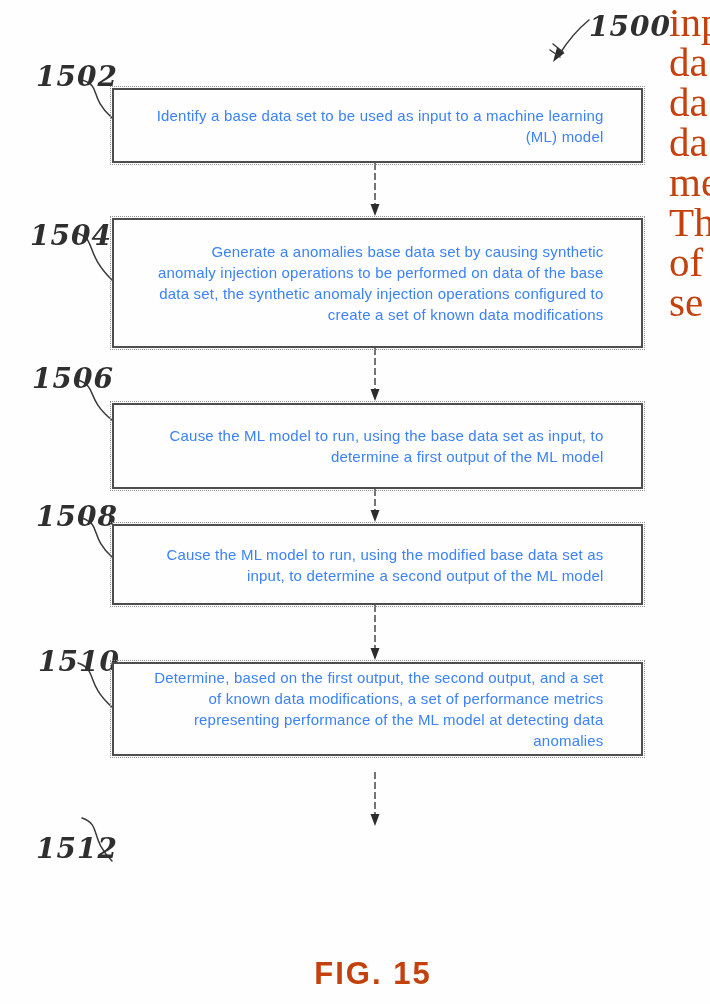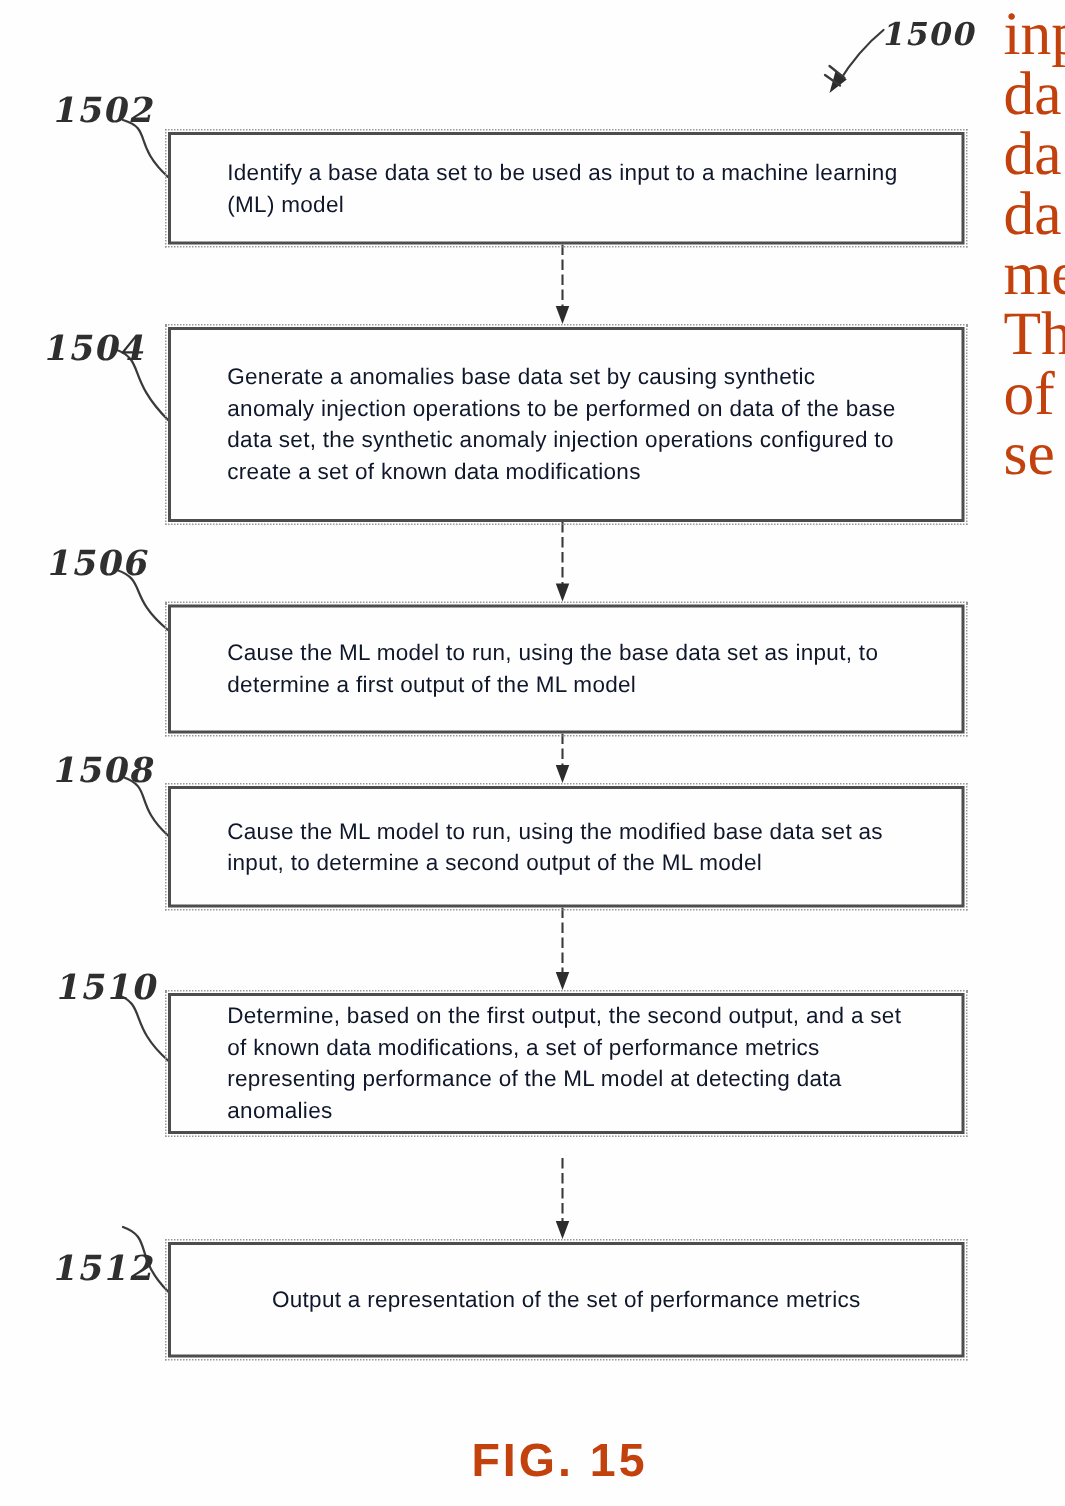--- a/index.html
+++ b/index.html
@@ -22,46 +22,46 @@
     outline: 1px dotted #979797;
     outline-offset: 1px;
     background: #fffeff;
     display: flex;
     align-items: center;
     justify-content: center;
   }
   .step-text {
     max-width: 452px;
     margin: 0 auto;
-    text-align: left;
+    text-align: right;
     font-size: 15px;
     line-height: 21px;
-    color: #0f172a;
+    color: #3b82f6;
     letter-spacing: 0.2px;
   }
   .b0 { top:  88px; height:  75px; }
   .b1 { top: 218px; height: 130px; }
   .b2 { top: 403px; height:  86px; }
   .b3 { top: 524px; height:  81px; }
   .b4 { top: 662px; height: 94px; }
   .b5 { top: 828px; height:  77px; }
   .b5 .step-text { max-width: 500px; }
 
   
   .ref-num {
     position: absolute;
     font-family: "DejaVu Serif", serif;
     font-style: italic;
-    font-size: 23px;
+    font-size: 28px;
     font-weight: 600;
     color: #2f2f2f;
     letter-spacing: 1px;
     white-space: nowrap;
   }
-  .r1500 { left: 589px; top:  10px; font-size: 21px; }
+  .r1500 { left: 589px; top:  10px; font-size: 28px; }
   .r1502 { left:  36px; top:  60px; }
   .r1504 { left:  30px; top: 219px; }
   .r1506 { left:  32px; top: 362px; text-align: right; }
   .r1508 { left:  36px; top: 500px; }
   .r1510 { left:  38px; top: 645px; }
   .r1512 { left:  36px; top: 800px; margin-top: 32px; }
 
   
   .overlay {
     position: absolute;
@@ -164,23 +164,20 @@
   </div>
   <div class="step-box b2">
     <div class="step-text">Cause the ML model to run, using the base data set as input, to determine a first output of the ML model</div>
   </div>
   <div class="step-box b3">
     <div class="step-text">Cause the ML model to run, using the modified base data set as input, to determine a second output of the ML model</div>
   </div>
   <div class="step-box b4">
     <div class="step-text">Determine, based on the first output, the second output, and a set of known data modifications, a set of performance metrics representing performance of the ML model at detecting data anomalies</div>
   </div>
-  <div class="step-box b5">
-    <div class="step-text">Output a representation of the set of performance metrics</div>
-  </div>
 
   <div class="margin-col">
     <div class="margin-line">inp</div>
     <div class="margin-line">da</div>
     <div class="margin-line">da</div>
     <div class="margin-line">da</div>
     <div class="margin-line">me</div>
     <div class="margin-line">Th</div>
     <div class="margin-line">of</div>
     <div class="margin-line">se</div>

